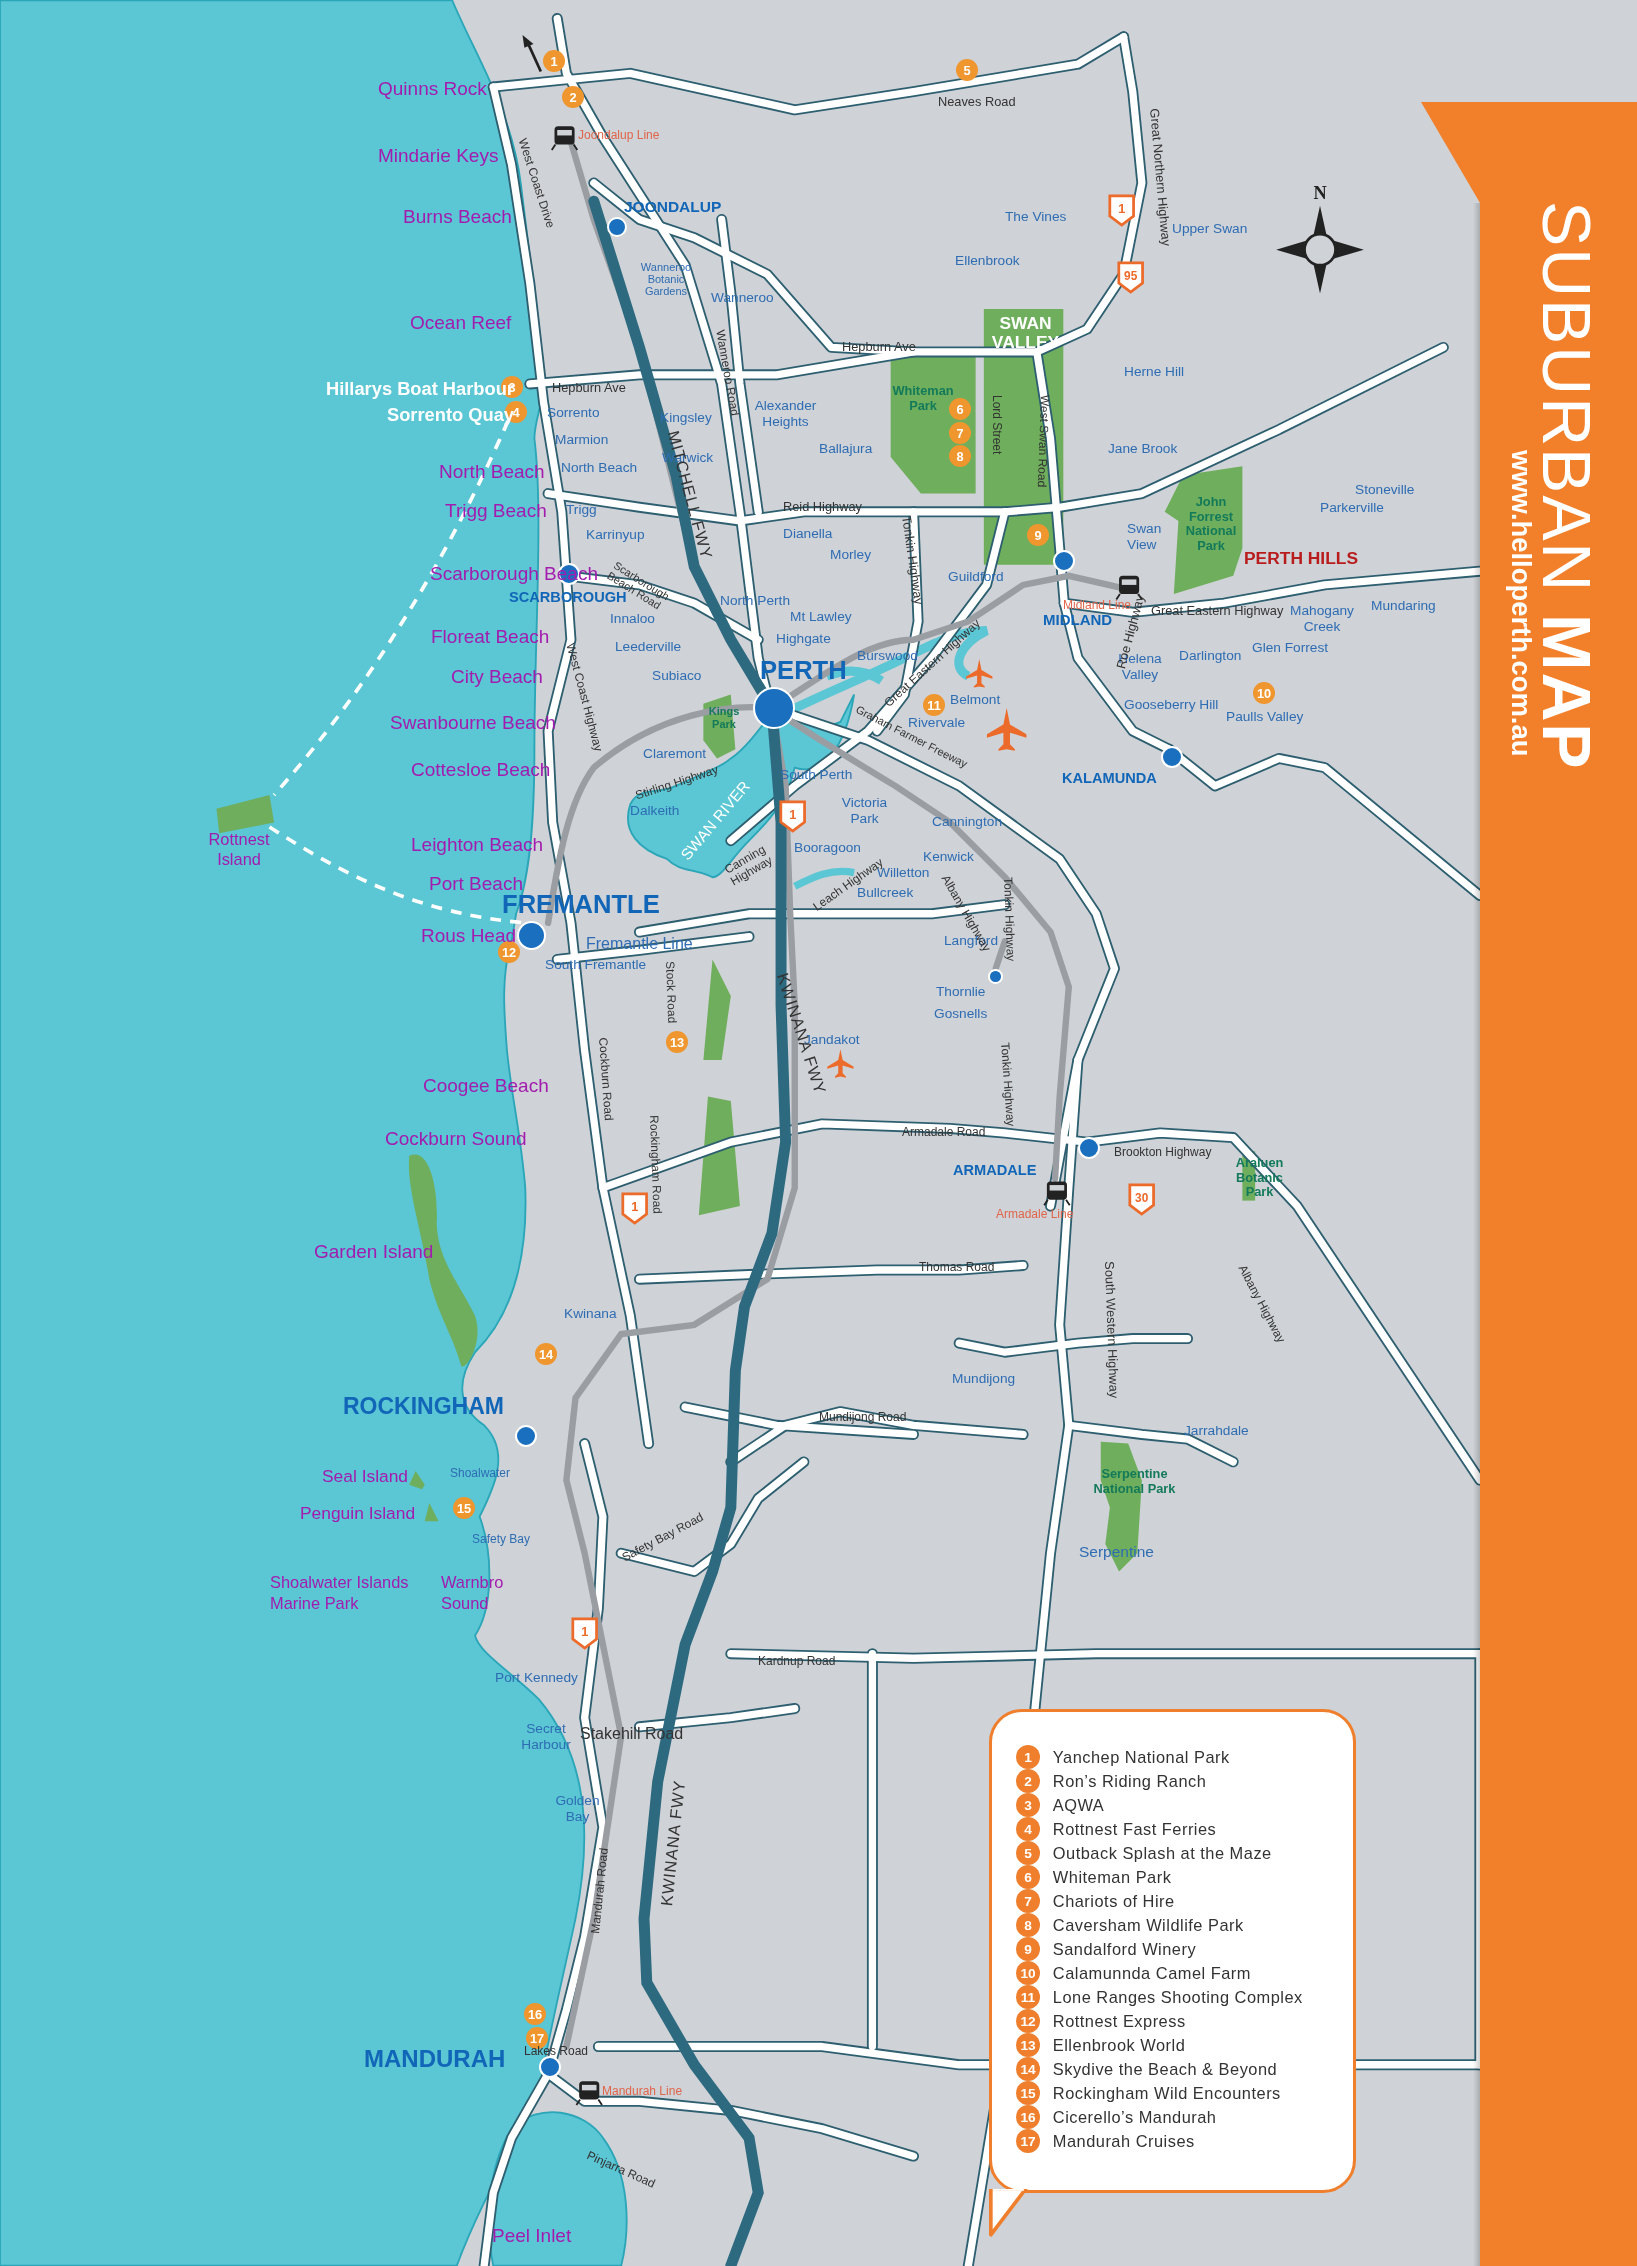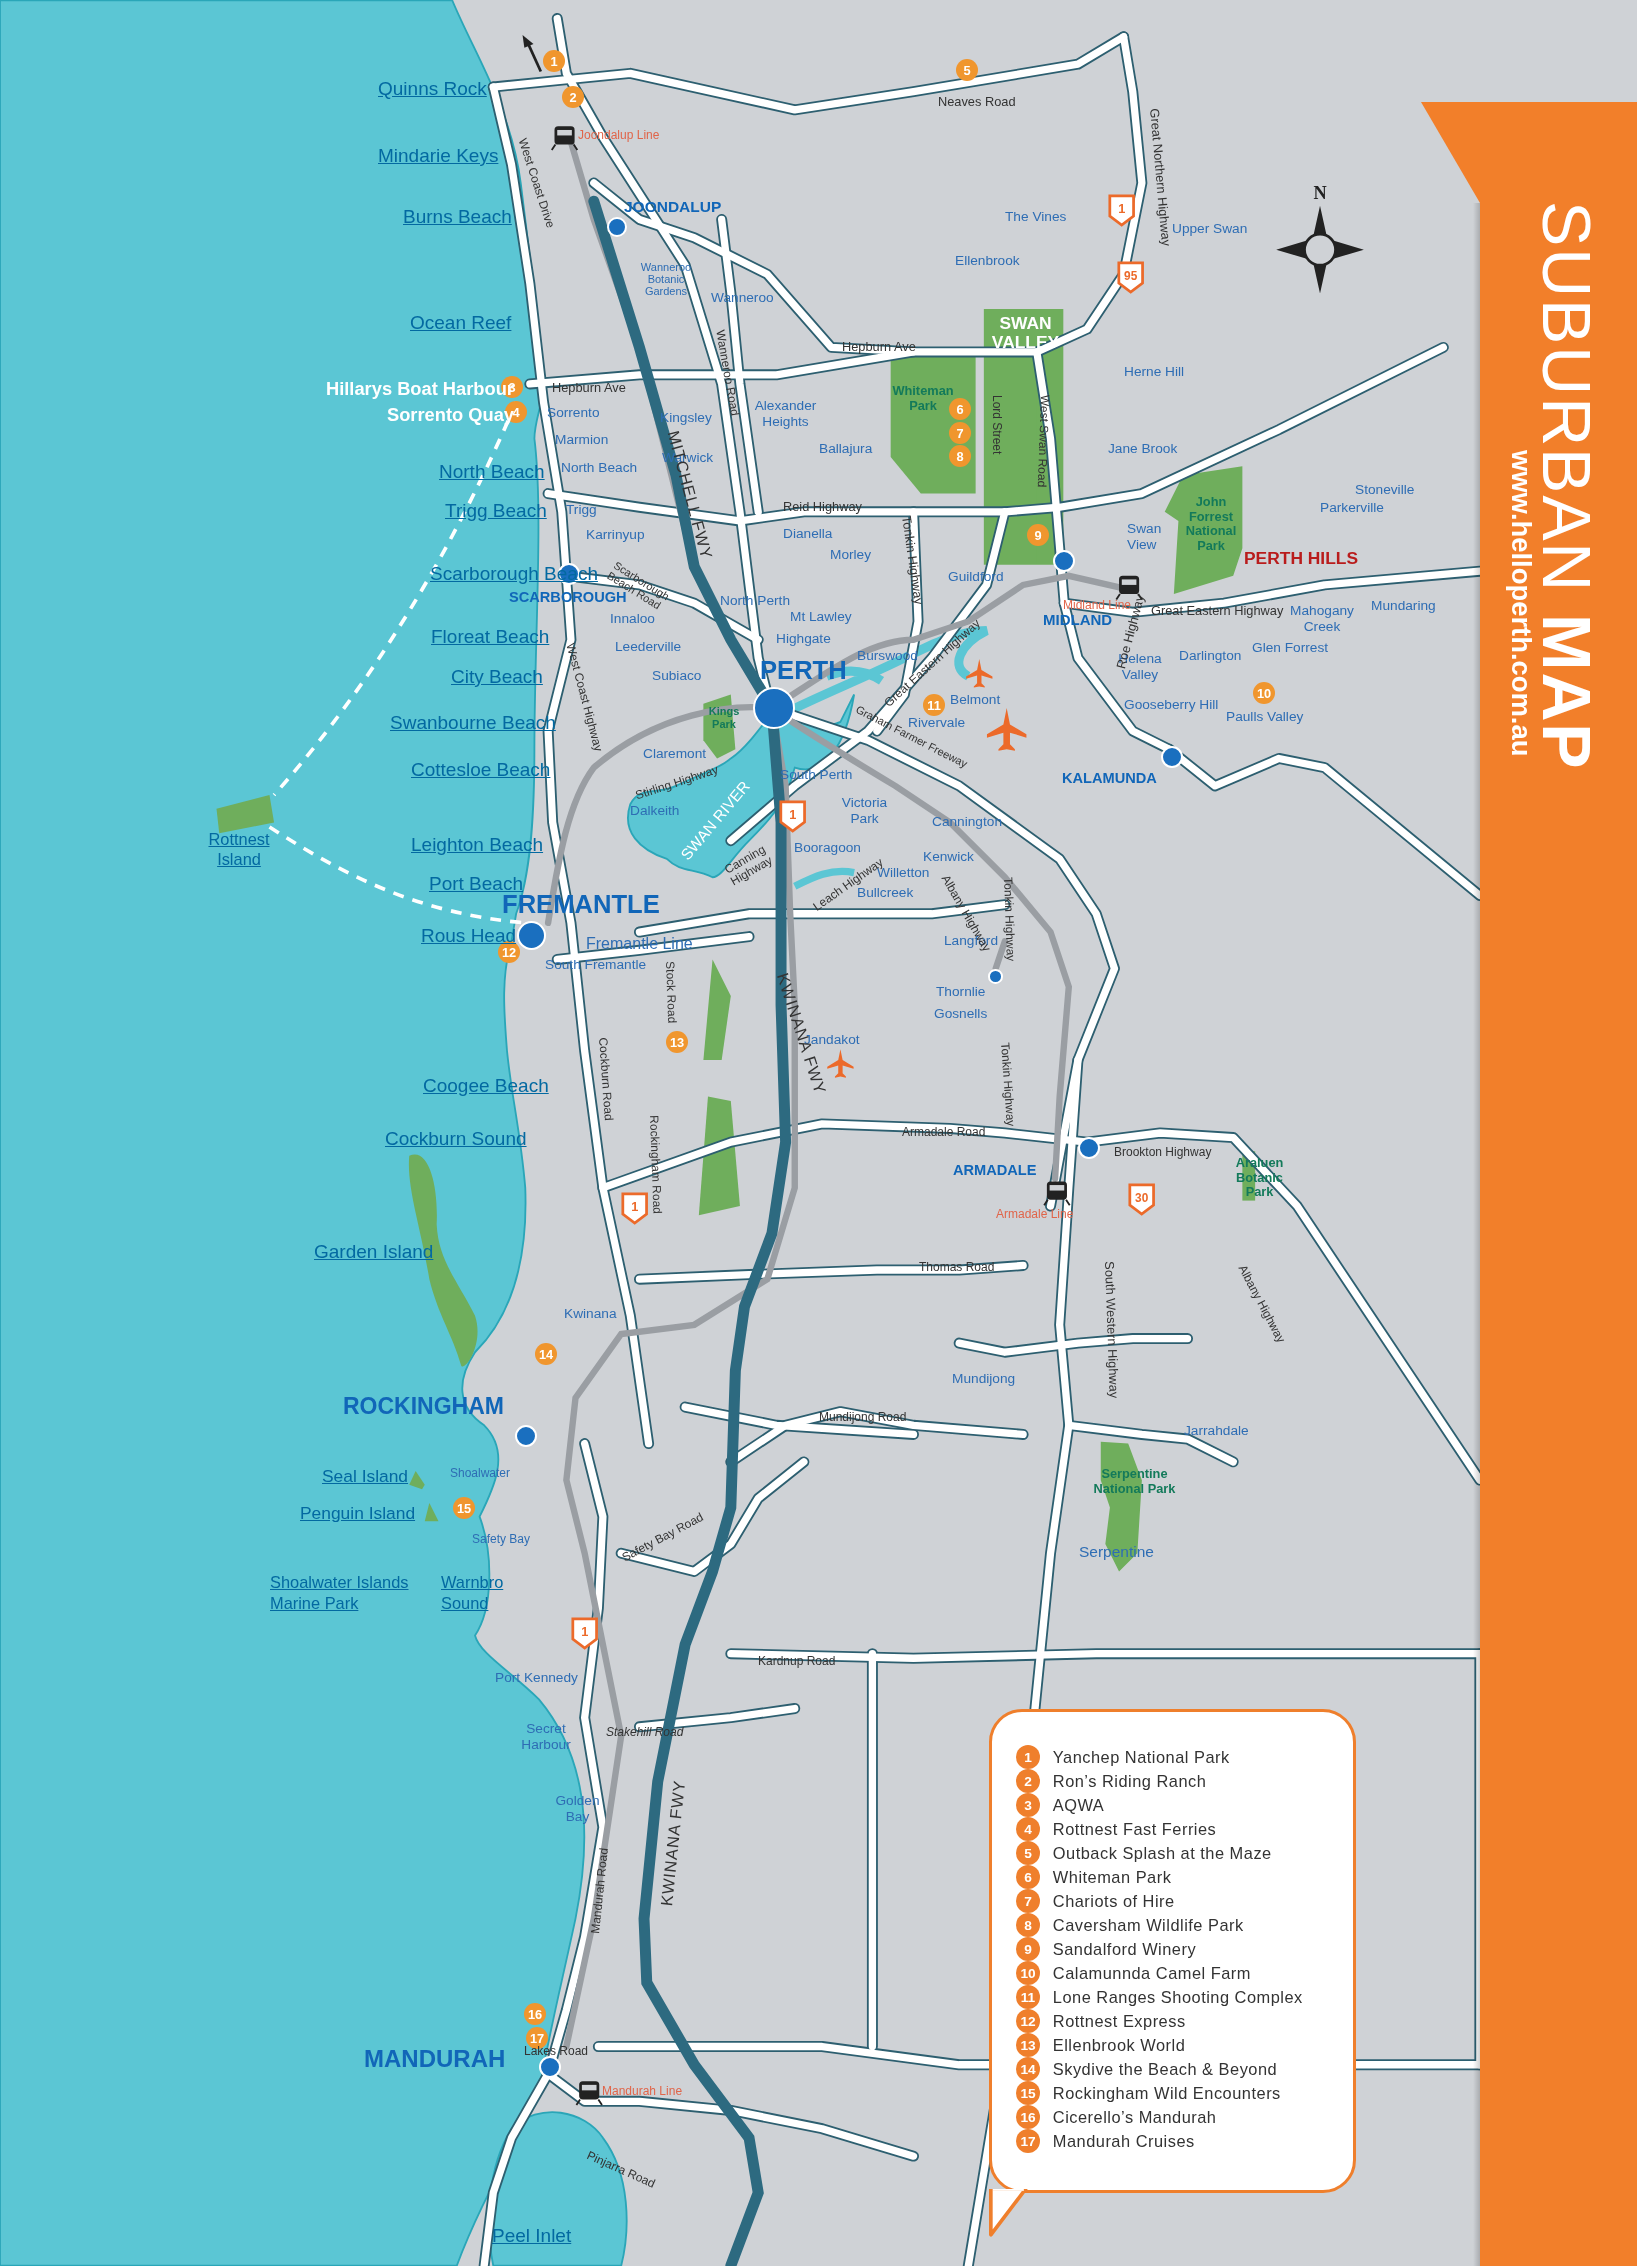--- a/index.html
+++ b/index.html
@@ -1,19 +1,19 @@
 <!DOCTYPE html>
 <html style="font-size:14.6px"><head>
 <meta charset="utf-8">
 <style>
   html,body{margin:0;padding:0;}
   body{width:1637px;height:2266px;position:relative;overflow:hidden;background:#cfd2d6;font-family:"Liberation Sans",sans-serif;}
   #map{position:absolute;left:0;top:0;width:1637px;height:2266px;}
   .lbl{position:absolute;white-space:nowrap;line-height:1;}
-  .beach{color:#0369a1;font-size:19px;font-family:"Liberation Sans",sans-serif;text-decoration:underline;}
+  .beach{color:#a21caf;font-size:19px;font-family:"Liberation Sans",sans-serif;}
   .beach-bold{color:#ffffff;font-size:18.3px;font-weight:bold;}
   .suburb{color:#2e6db4;font-size:13.7px;}
   .city{color:#1166b8;font-size:18.3px;font-weight:bold;}
   .city-lg{color:#1166b8;font-size:25.6px;font-weight:bold;}
   .road{color:#333;font-size:12.8px;}
   .fwy{color:#333;font-size:16.4px;letter-spacing:0.9px;}
   .park{color:#137a5a;font-size:12.8px;font-weight:bold;text-align:center;white-space:normal;line-height:1.15;}
   .rail{color:#e0654a;font-size:12px;}
   .hills{color:#b91c1c;font-size:17.4px;font-weight:bold;}
   .valley{color:#ffffff;font-size:17.4px;font-weight:bold;text-align:center;line-height:1.1;}
@@ -419,21 +419,21 @@
 <div class="lbl road rot" style="left:609px;top:1037px;transform:rotate(86deg);font-size:12px;">Cockburn Road</div>
 <div class="lbl road rot" style="left:660px;top:1115px;transform:rotate(88deg);font-size:12px;">Rockingham Road</div>
 <div class="lbl road" style="left:902px;top:1126px;font-size:12px;">Armadale Road</div>
 <div class="lbl road" style="left:1114px;top:1146px;font-size:12px;">Brookton Highway</div>
 <div class="lbl road" style="left:919px;top:1261px;font-size:12px;">Thomas Road</div>
 <div class="lbl road rot" style="left:1115px;top:1261px;transform:rotate(88deg);">South Western Highway</div>
 <div class="lbl road rot" style="left:1247px;top:1263px;transform:rotate(62deg);font-size:12px;">Albany Highway</div>
 <div class="lbl road" style="left:819px;top:1411px;font-size:12px;">Mundijong Road</div>
 <div class="lbl road rot" style="left:620px;top:1553px;transform:rotate(-28deg);font-size:12px;">Safety Bay Road</div>
 <div class="lbl road" style="left:758px;top:1655px;font-size:12px;">Kardnup Road</div>
-<div class="lbl road" style="left:606px;top:1726px;font-size:12px;font-style:italic;">Stakehill Road</div>
+<div class="lbl road" style="left:580px;top:1726px;font-size:16px;">Stakehill Road</div>
 <div class="lbl road rot" style="left:589px;top:1933px;transform:rotate(-84deg);font-size:12px;">Mandurah Road</div>
 <div class="lbl road" style="left:524px;top:2045px;font-size:12px;">Lakes Road</div>
 <div class="lbl road rot" style="left:590px;top:2149px;transform:rotate(24deg);font-size:12px;">Pinjarra Road</div>
 <div class="lbl fwy rot" style="left:681px;top:429px;transform:rotate(75deg);">MITCHELL FWY</div>
 <div class="lbl fwy rot" style="left:790px;top:971px;transform:rotate(72deg);">KWINANA FWY</div>
 <div class="lbl fwy rot" style="left:658px;top:1905px;transform:rotate(-84deg);">KWINANA FWY</div>
 
 <div class="lbl rail" style="left:578px;top:129px;">Joondalup Line</div>
 <div class="lbl rail" style="left:1063px;top:599px;">Midland Line</div>
 <div class="lbl suburb" style="left:586px;top:936px;font-size:16px;">Fremantle Line</div>

